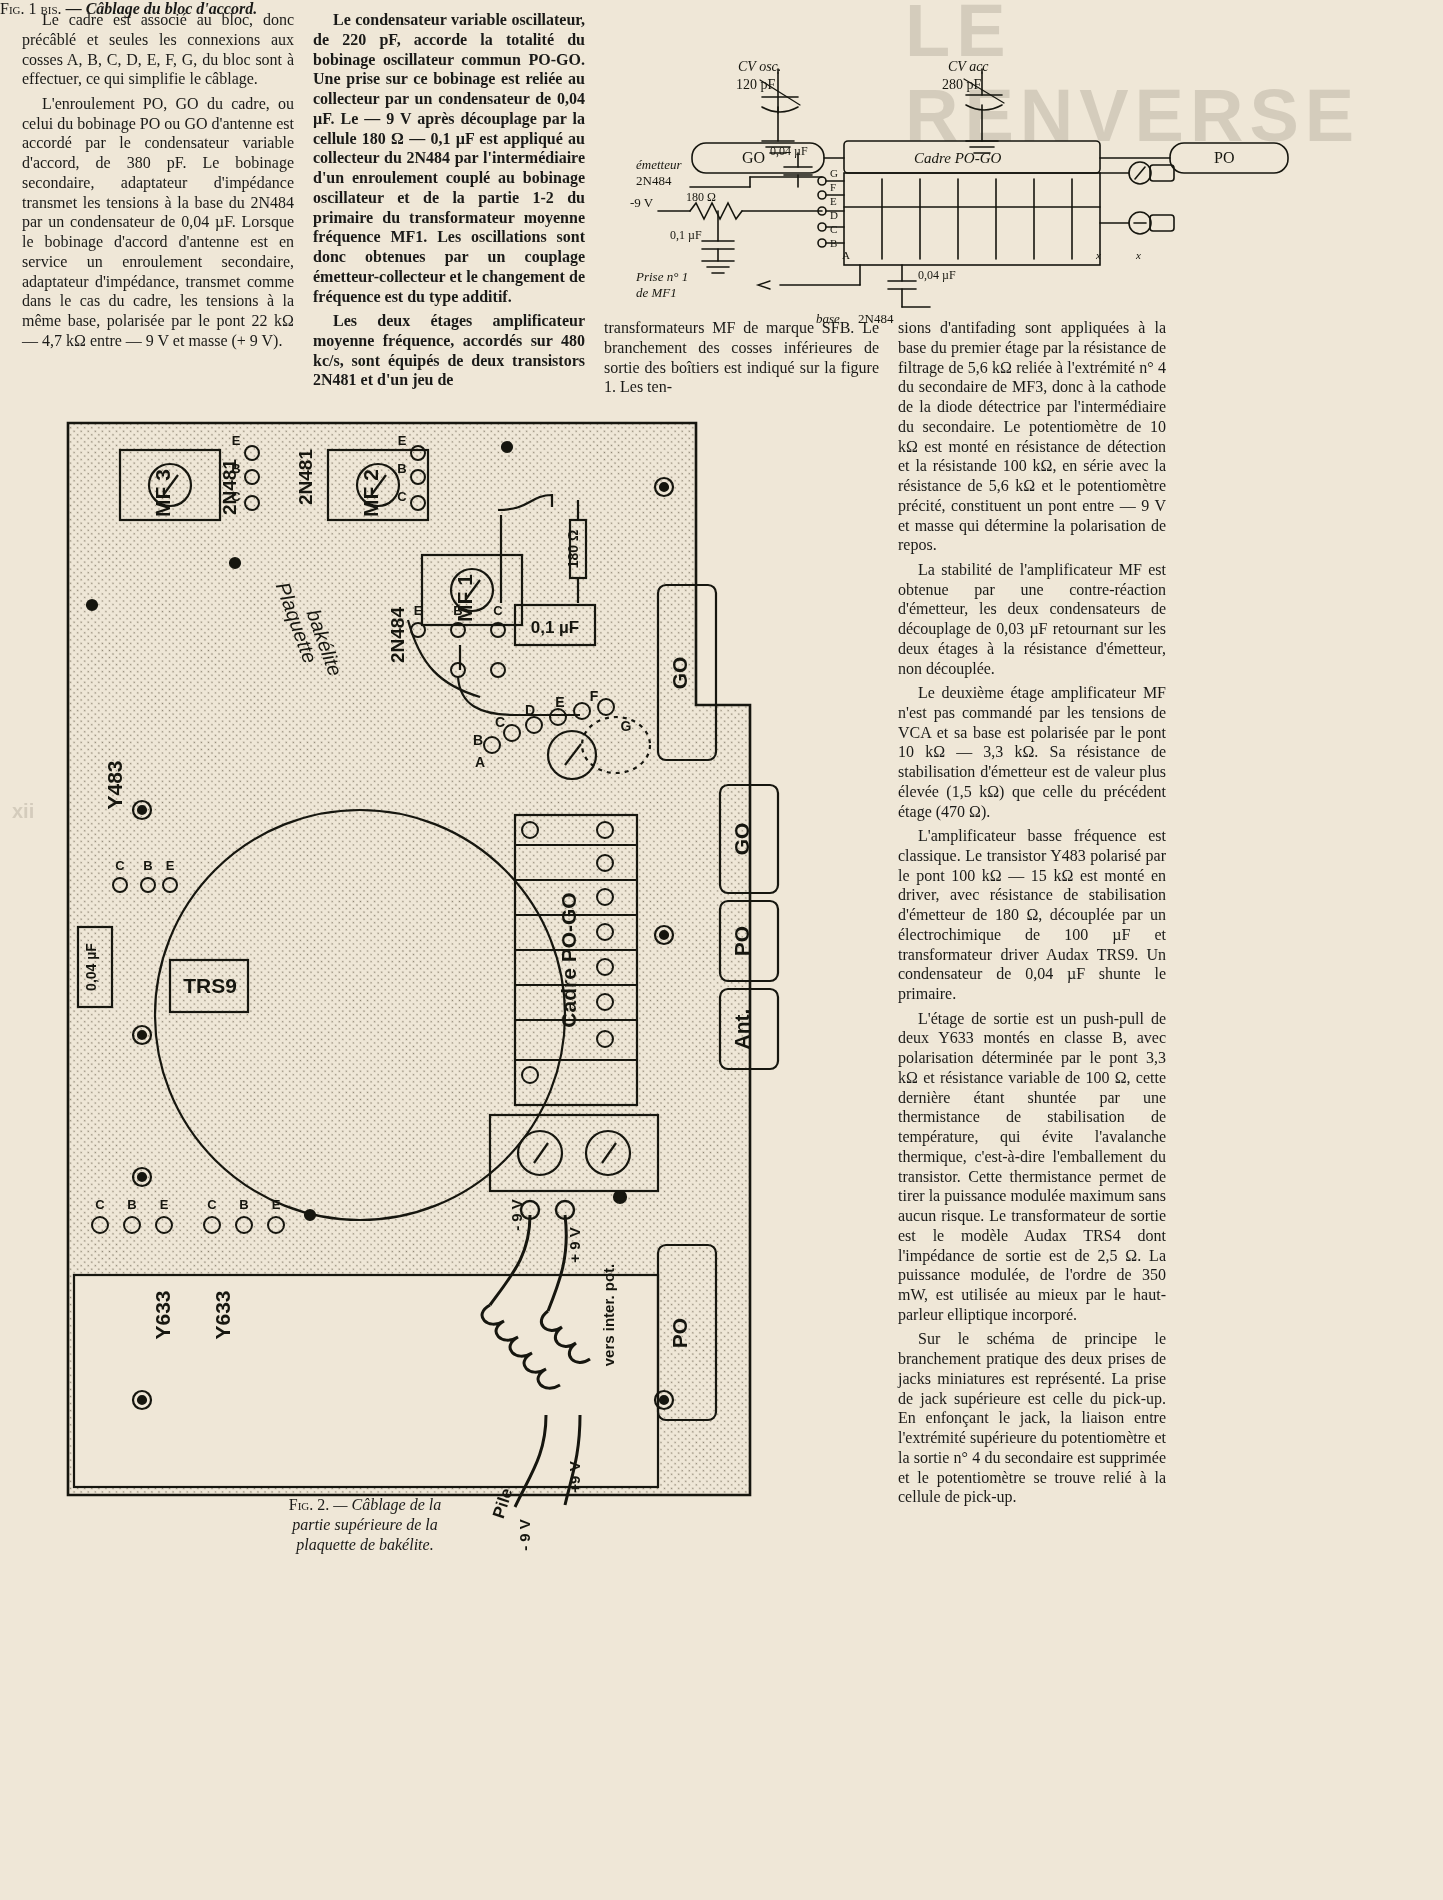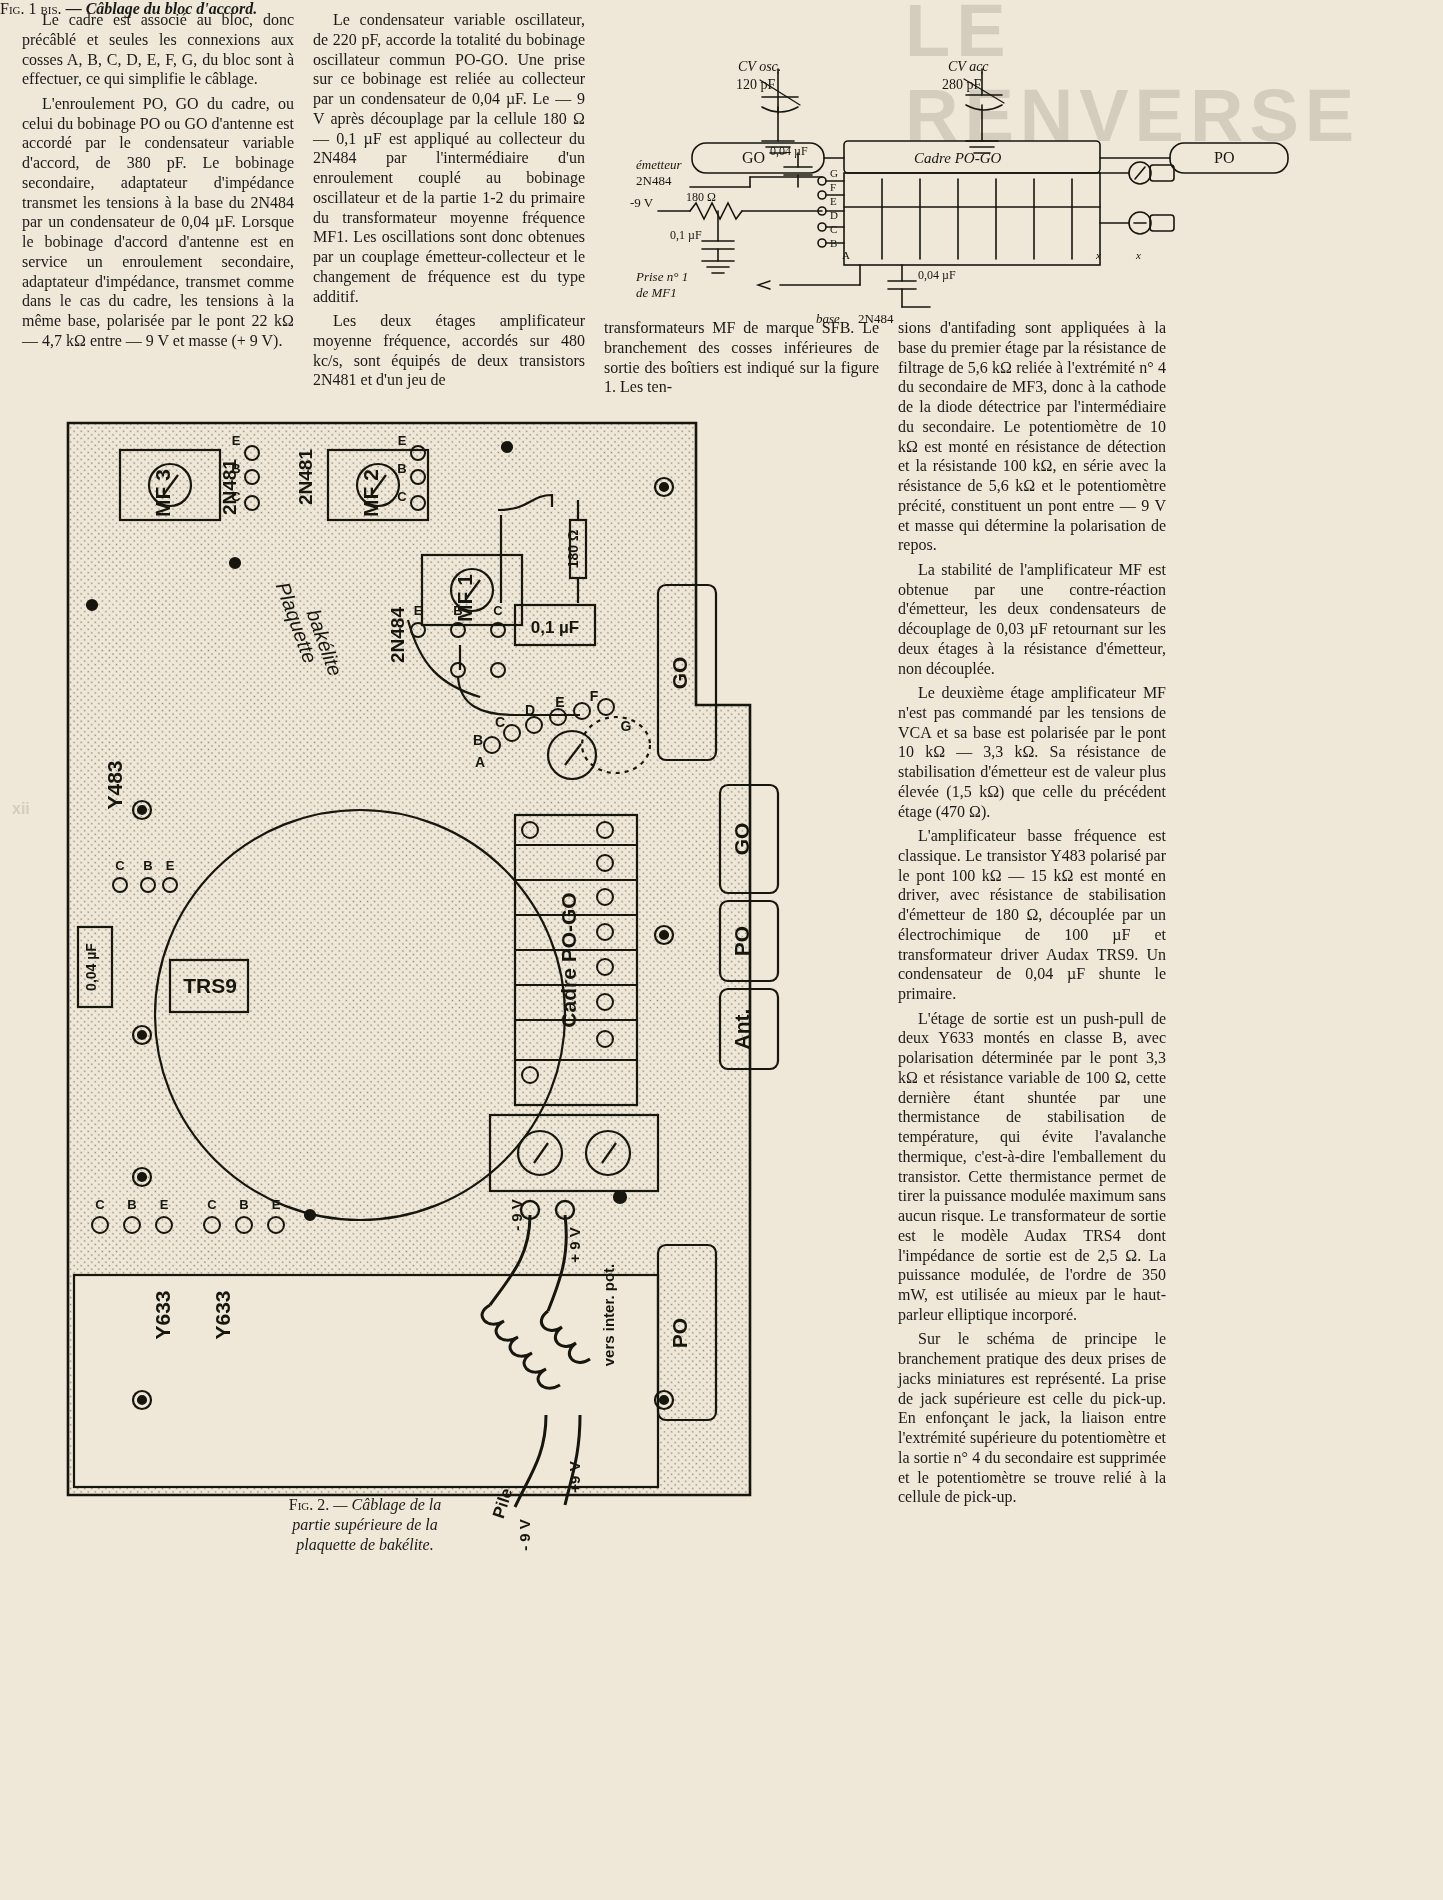--- a/index.html
+++ b/index.html
@@ -27,21 +27,21 @@
     position:absolute;
     text-align:justify;
     font-size:16px;
     line-height:1.235;
     hyphens:auto;
   }
   .col p{margin:0 0 0.30em 0;text-indent:1.25em;}
   .col p:first-child{text-indent:1.25em;}
 
   #col1{left:22px;  top:10px; width:272px;}
-  #col2{left:313px; top:10px; width:272px;}
+  #col2{left:313px; top:10px; width:272px;font-weight:bold;}
   #col3{left:604px; top:318px;width:275px;}
   #col4{left:898px; top:318px;width:268px;}
 
   
   #fig1{
     position:absolute;left:630px;top:16px;width:800px;height:300px;margin-top:39px;
   }
   #fig1 svg{display:block;}
   #fig1cap{left:600px;top:275px;width:460px;font-style:normal;}
   #fig1cap i{font-style:italic;font-weight:bold;}
@@ -58,21 +58,21 @@
   #fig2cap i{}
 
   .sc{font-variant:small-caps;}
 </style>
 </head>
 <body>
 
 <div class="page">
 
   <div class="ghost" style="left:905px;top:-12px;font-size:74px;letter-spacing:6px;">LE RENVERSE</div>
-  <div class="ghost" style="left:12px;top:800px;font-size:16px;">xii</div>
+  <div class="ghost" style="left:12px;top:800px;font-size:20px;">xii</div>
   <div class="ghost" style="left:232px;top:895px;font-size:19px;transform:scaleY(-1);">AINES TOURNE-DISQUES</div>
 
   <div class="col" id="col1">
     <p>Le cadre est associé au bloc, donc précâblé et seules les connexions aux cosses A, B, C, D, E, F, G, du bloc sont à effectuer, ce qui simplifie le câblage.</p>
     <p>L'enroulement PO, GO du cadre, ou celui du bobinage PO ou GO d'antenne est accordé par le condensateur variable d'accord, de 380 pF. Le bobinage secondaire, adaptateur d'impédance transmet les tensions à la base du 2N484 par un condensateur de 0,04 µF. Lorsque le bobinage d'accord d'antenne est en service un enroulement secondaire, adaptateur d'impédance, transmet comme dans le cas du cadre, les tensions à la même base, polarisée par le pont 22 kΩ — 4,7 kΩ entre — 9 V et masse (+ 9 V).</p>
   </div>
 
   <div class="col" id="col2">
     <p>Le condensateur variable oscillateur, de 220 pF, accorde la totalité du bobinage oscillateur commun PO-GO. Une prise sur ce bobinage est reliée au collecteur par un condensateur de 0,04 µF. Le — 9 V après découplage par la cellule 180 Ω — 0,1 µF est appliqué au collecteur du 2N484 par l'intermédiaire d'un enroulement couplé au bobinage oscillateur et de la partie 1-2 du primaire du transformateur moyenne fréquence MF1. Les oscillations sont donc obtenues par un couplage émetteur-collecteur et le changement de fréquence est du type additif.</p>
     <p>Les deux étages amplificateur moyenne fréquence, accordés sur 480 kc/s, sont équipés de deux transistors 2N481 et d'un jeu de</p>

